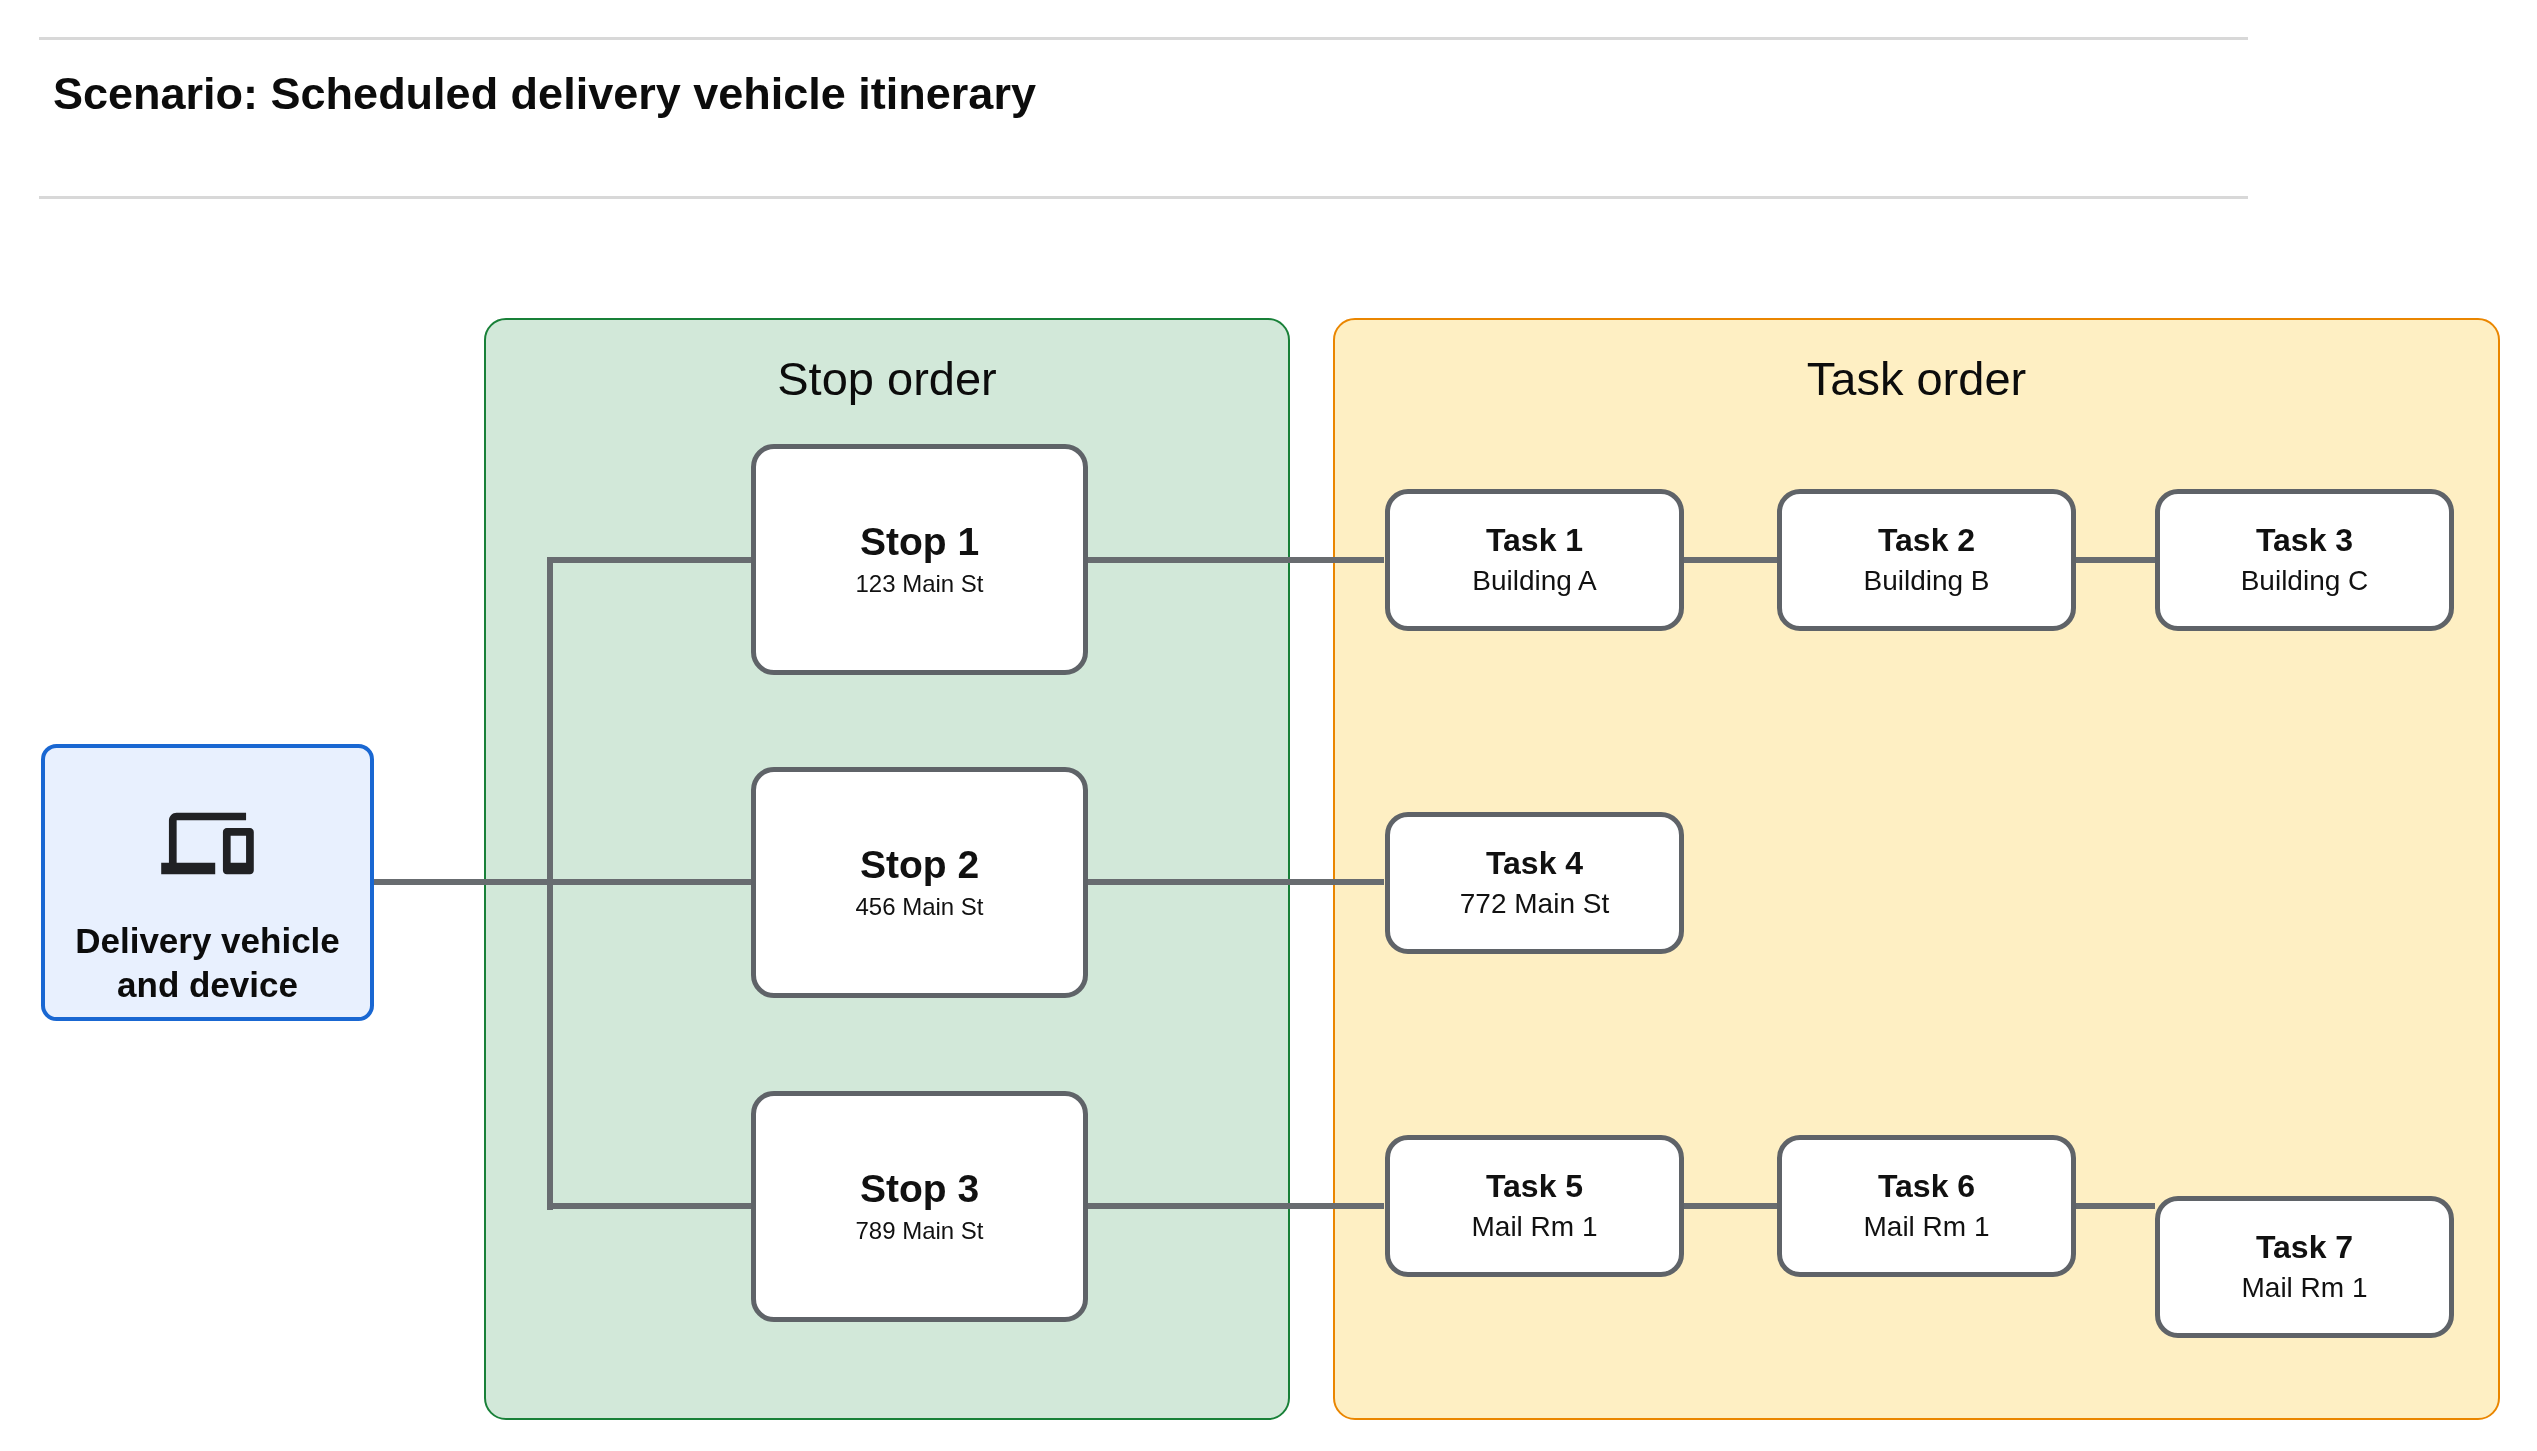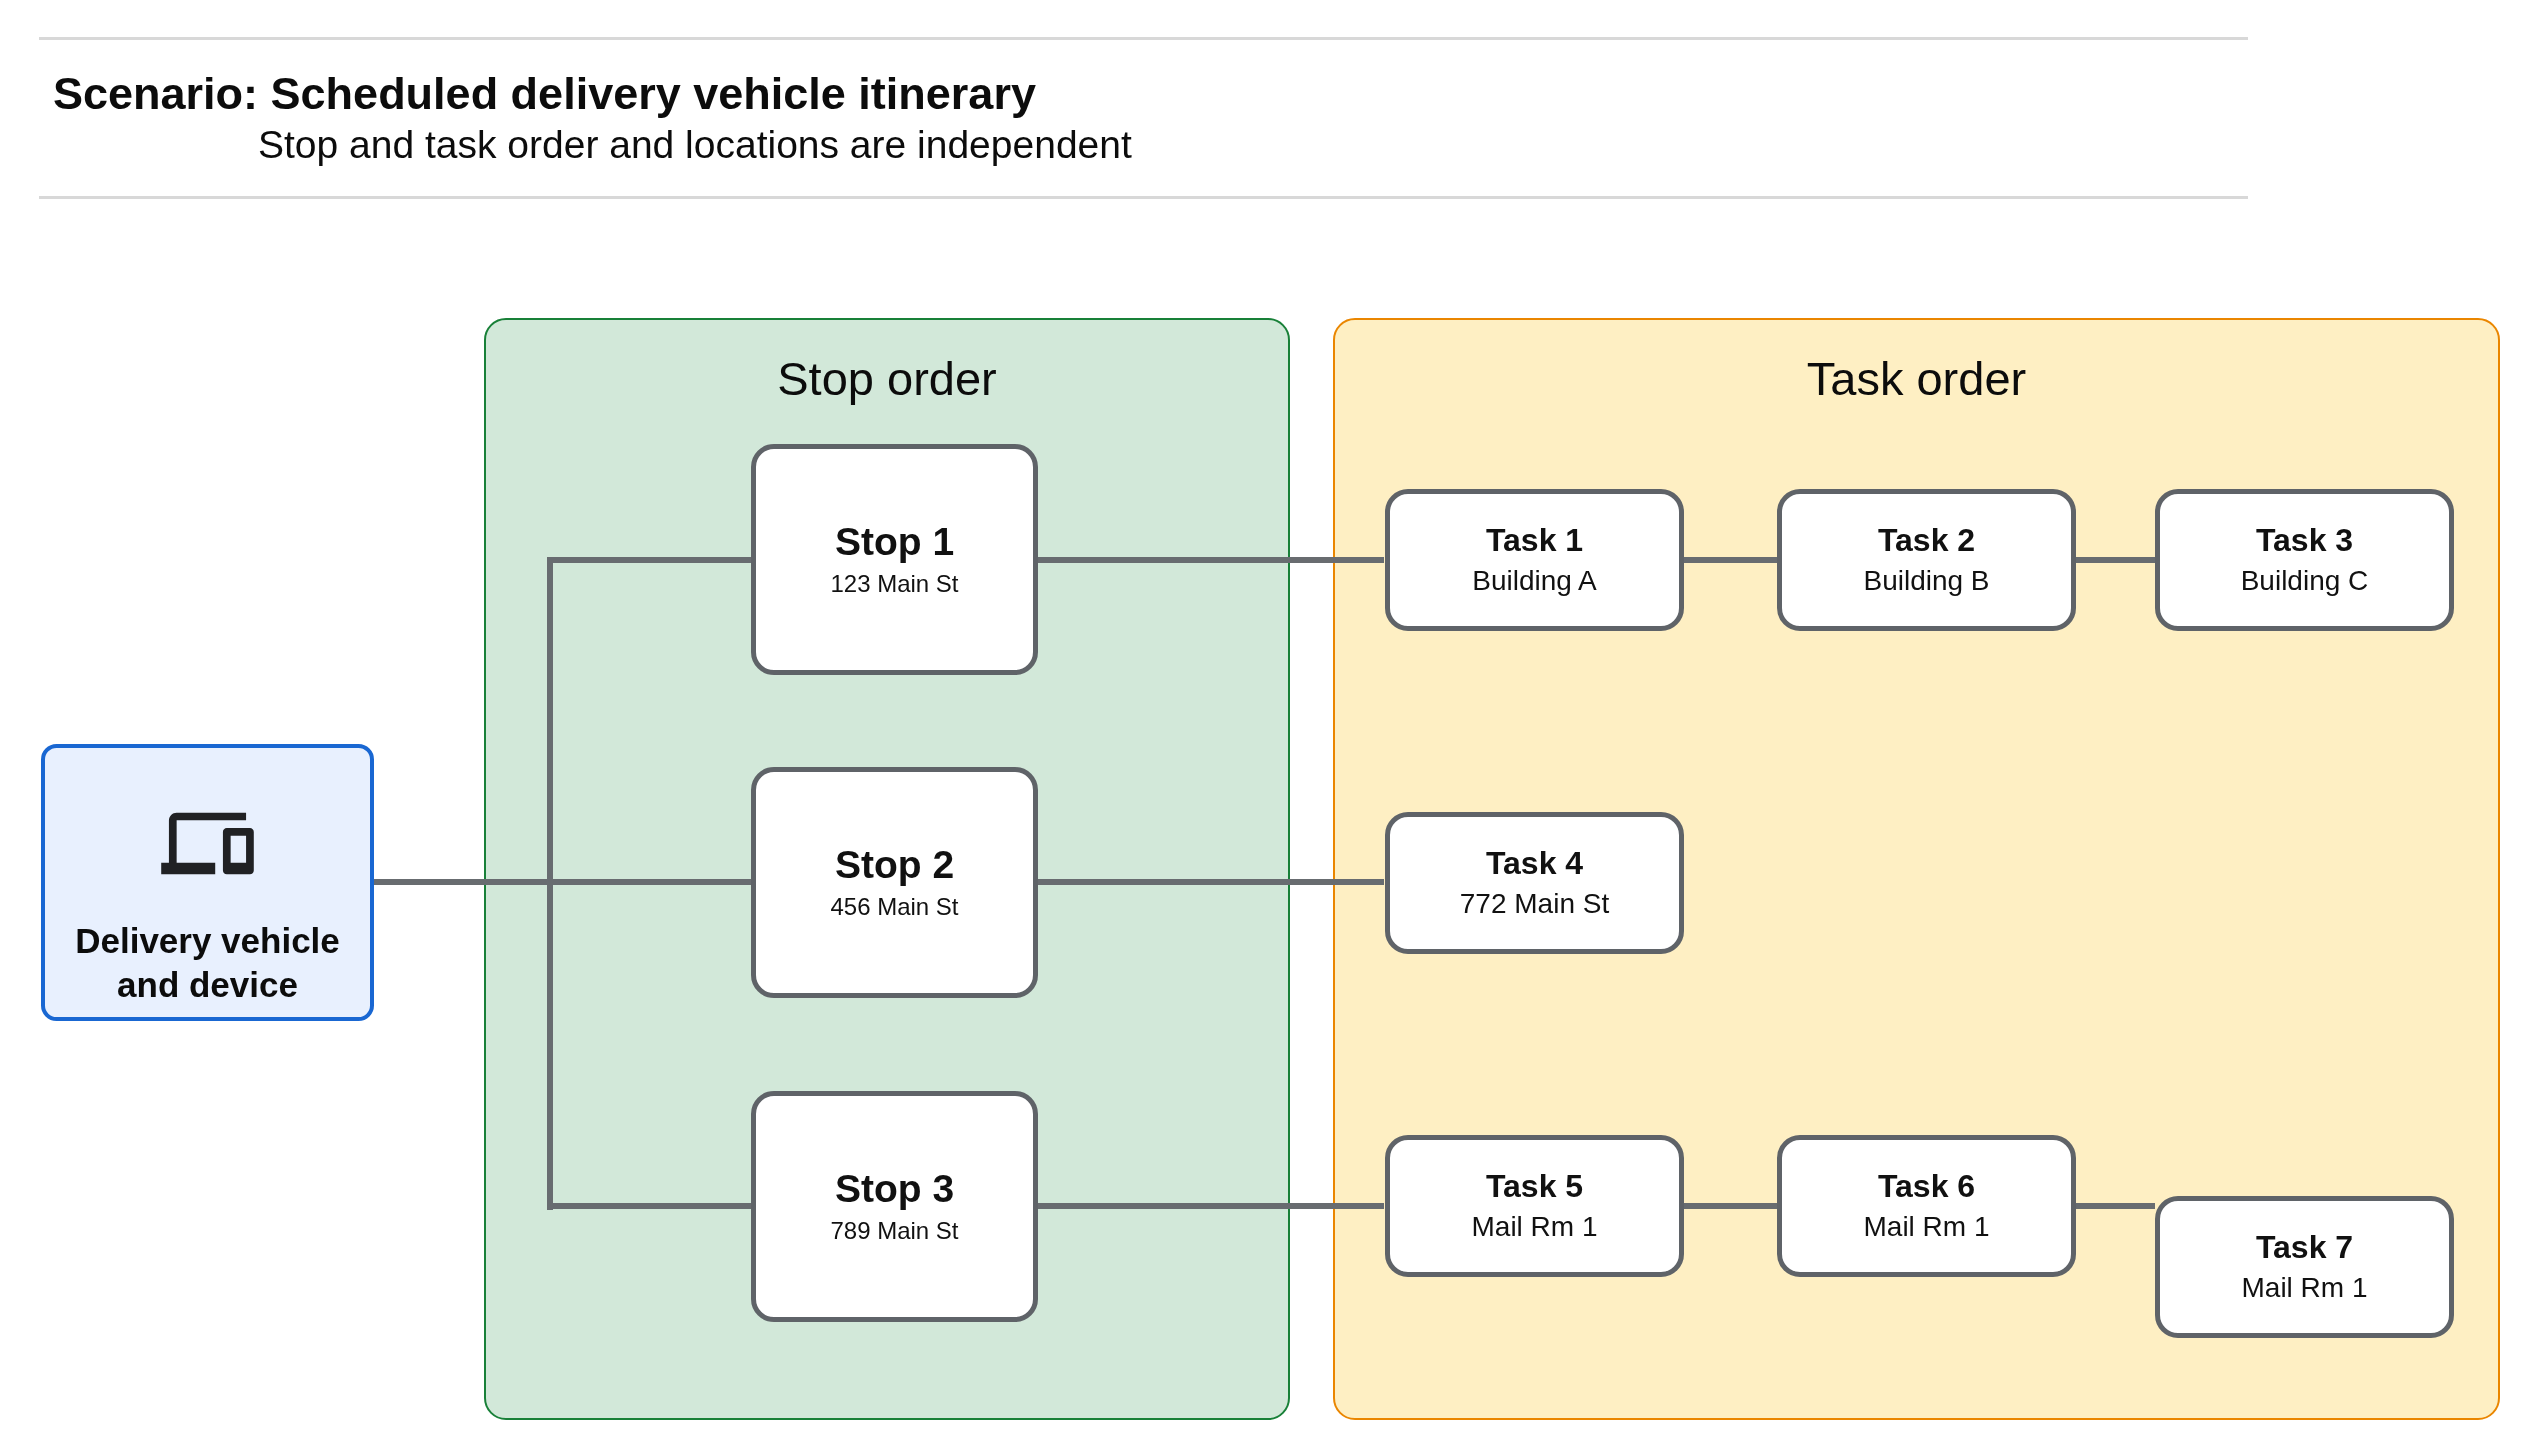--- a/index.html
+++ b/index.html
@@ -76,21 +76,21 @@
     background: #ffffff;
     border: 5.8px solid #5f6368;
     border-radius: 23px;
     box-sizing: border-box;
     display: flex;
     flex-direction: column;
     align-items: center;
     justify-content: center;
     text-align: center;
   }
-  .stop-node { left: 751px; width: 287px; height: 231px; }
+  .stop-node { left: 751px; width: 337px; height: 231px; }
   .task-node { width: 299px; height: 142px; }
   .stop-node .node-name { font-size: 39px; font-weight: bold; line-height: 1.15; }
   .stop-node .node-loc  { font-size: 24px; font-weight: normal; line-height: 1.2; margin-top: 5.8px; }
   .task-node .node-name { font-size: 32px; font-weight: bold; line-height: 1.15; }
   .task-node .node-loc  { font-size: 28px; font-weight: normal; line-height: 1.2; margin-top: 4.8px; }
   .device-node {
     position: absolute;
     left: 41px;
     top: 744px;
     width: 333px;
@@ -115,21 +115,20 @@
   }
   .device-icon-wrap { height: 81px; display: flex; align-items: center; }
 </style>
 </head>
 <body>
 
 <div class="canvas">
 
   <div class="rule" style="top:37px;"></div>
   <div class="page-title">Scenario: Scheduled delivery vehicle itinerary</div>
-  <div class="page-subtitle">Stop and task order and locations are independent</div>
   <div class="rule" style="top:196px;"></div>
 
   <div class="group group-stop">
     <div class="group-title">Stop order</div>
   </div>
   <div class="group group-task">
     <div class="group-title">Task order</div>
   </div>
 
   <div class="line line-h" style="left:373px; top:879px; width:378px;"></div>

